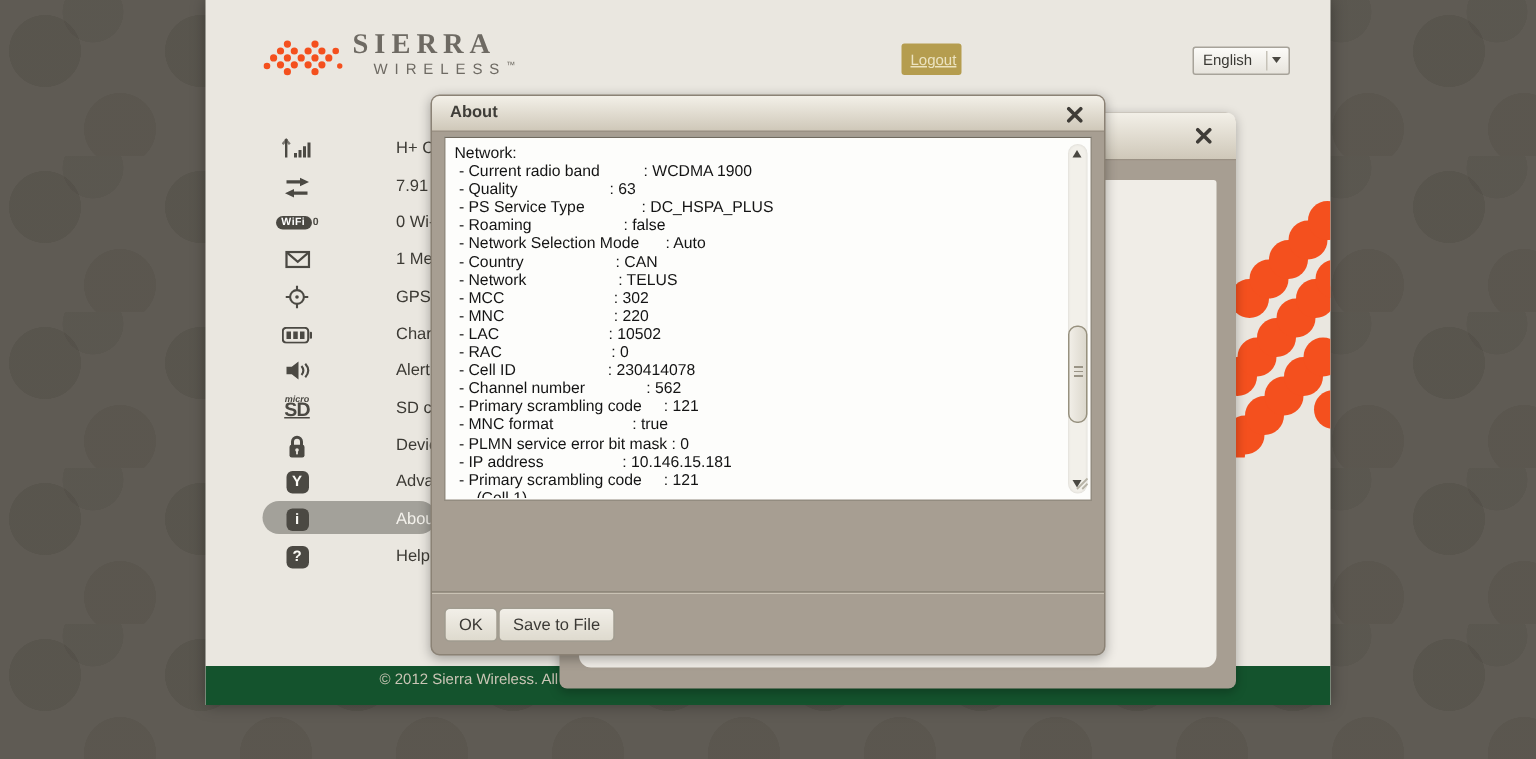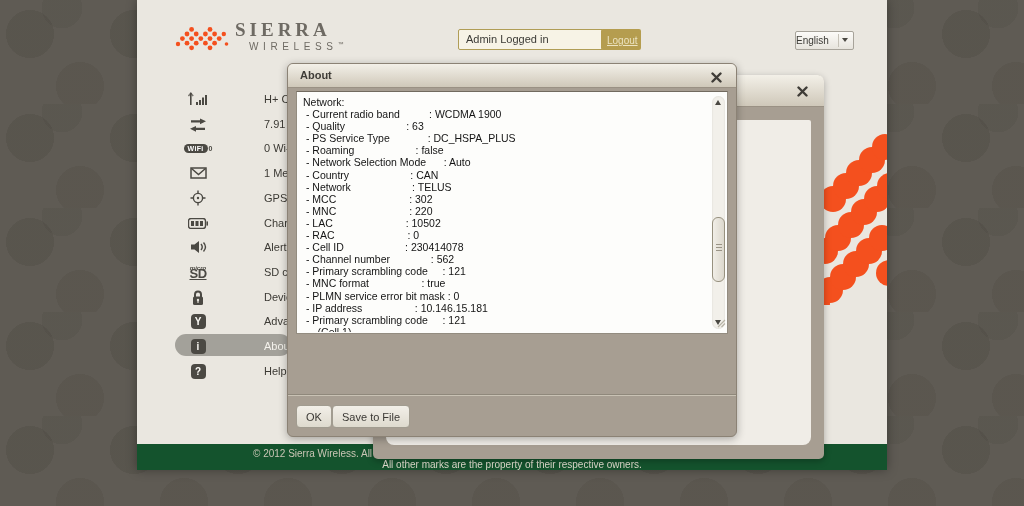--- a/index.html
+++ b/index.html
@@ -19,21 +19,21 @@
   .logo-line1{font-size:19px;font-weight:bold;letter-spacing:4px;line-height:19px;font-family:Liberation Serif, serif;}
   .logo-line2{font-size:10px;letter-spacing:4.6px;line-height:11px;margin-left:14px;}
   .logo-tm{font-size:6px;vertical-align:super;}
   .admin-box{position:absolute;left:321px;top:29px;width:136px;height:19px;background:#f7f3e6;
              border:1px solid #b09d56;font-size:11px;color:#3b3a35;line-height:19px;padding-left:7px;
              border-radius:2px 0 0 2px;}
   .logout-btn{position:absolute;left:464px;top:29px;width:40px;height:21px;background:#b59d4f;
               border:0;border-radius:2px;color:#ece3c0;font-size:10px;text-align:center;line-height:21px;
               font-family:"Liberation Sans",sans-serif;text-decoration:underline;}
   .lang-select{position:absolute;left:658px;top:31px;width:57px;height:17px;background:linear-gradient(#fcfbf8,#e7e4dd);
-               border:1px solid #a7a39a;border-radius:2px;font-size:10px;color:#3b3a35;line-height:17px;padding-left:0;}
+               border:1px solid #a7a39a;border-radius:2px;font-size:10px;color:#3b3a35;line-height:17px;padding-left:6px;}
   .lang-arrow{position:absolute;right:5px;top:6px;width:0;height:0;border-left:3.5px solid transparent;
               border-right:3.5px solid transparent;border-top:4.5px solid #4a4842;}
   .lang-divider{position:absolute;right:14px;top:2px;bottom:2px;width:1px;background:#c6c2b8;}
   
   .side-row{position:absolute;left:42px;height:22px;display:flex;align-items:center;}
   .side-icon{width:38px;display:flex;justify-content:center;align-items:center;color:#4b4943;}
   .side-label{position:absolute;left:85px;font-size:11px;color:#3c3a34;white-space:nowrap;width:115px;overflow:hidden;}
   .active-pill{position:absolute;left:38px;width:116px;height:22px;border-radius:11px;background:#a3a19a;}
   .active-pill-label{color:#f4f2ec !important;}
   .sq-icon{width:15px;height:15px;border-radius:4px;background:#4b4943;color:#fcfbf6;font-size:10px;font-weight:bold;
@@ -114,21 +114,20 @@
         <circle cx="48.8" cy="14" r="2.2"></circle>
           <circle cx="51.5" cy="24" r="1.8"></circle>
       </g>
     </svg>
     <div class="logo-text">
       <div class="logo-line1">SIERRA</div>
       <div class="logo-line2"><span>WIRELESS</span><span class="logo-tm">™</span></div>
     </div>
   </div>
 
-  <div class="admin-box">Admin Logged in</div>
   <button class="logout-btn">Logout</button>
 
   <div class="lang-select">
     <span>English</span>
     <span class="lang-divider"></span>
     <span class="lang-arrow"></span>
   </div>
 
   <svg class="deco" viewBox="0 0 70 192">
     <g fill="#f4501e">
@@ -282,21 +281,20 @@
 
   <div class="side-row" style="top:360px;">
     <span class="side-icon">
       <span class="sq-icon">?</span>
     </span>
     <span class="side-label">Help</span>
   </div>
 
   <div class="footer">
     <div class="footer-line1">© 2012 Sierra Wireless. All</div>
-    <div class="footer-line2">All other marks are the property of their respective owners.</div>
   </div>
 
   <div class="bg-dialog">
     <div class="dialog-titlebar"></div>
     <div class="close-btn" style="right:13px;top:8px;">
       <svg width="11" height="11" viewBox="0 0 11 11">
         <path d="M1.5 1.5 L9.5 9.5 M9.5 1.5 L1.5 9.5" stroke="#3f3c37" stroke-width="2.4" stroke-linecap="round"></path>
       </svg>
     </div>
     <div class="white-body"></div>

